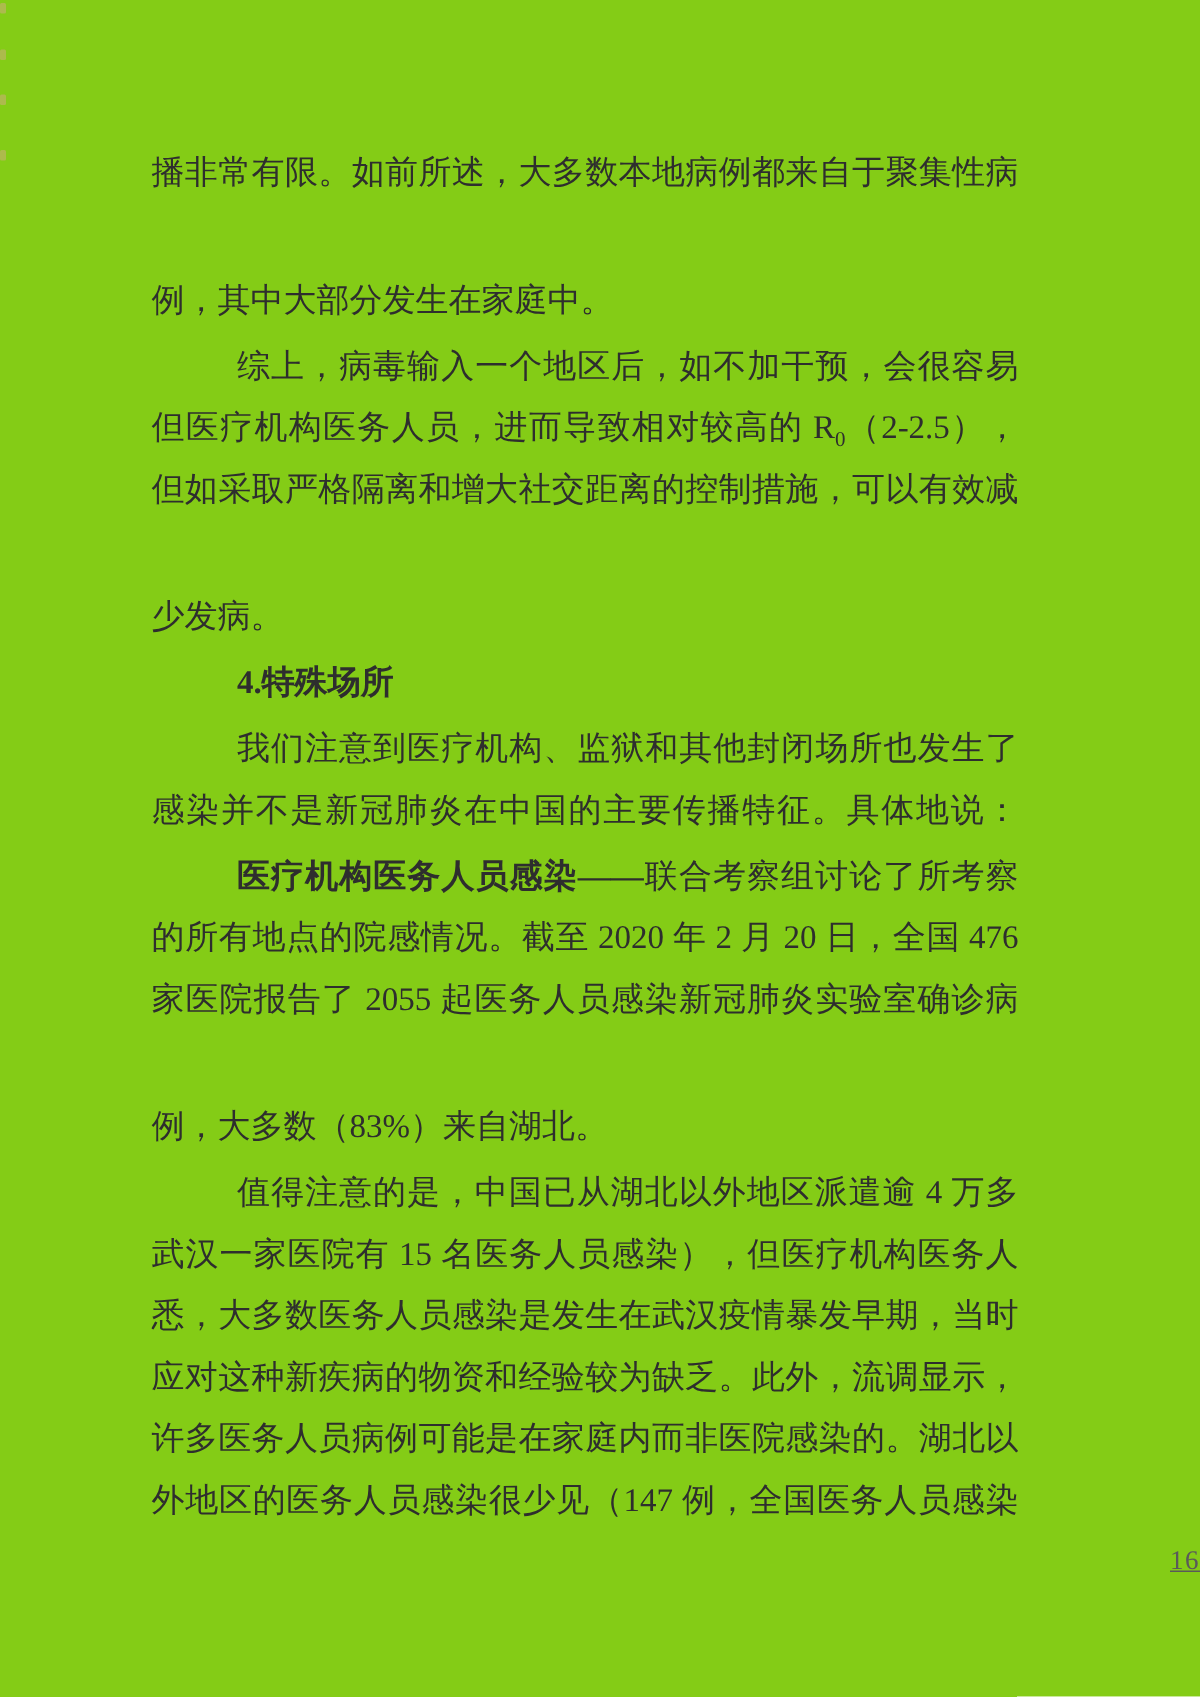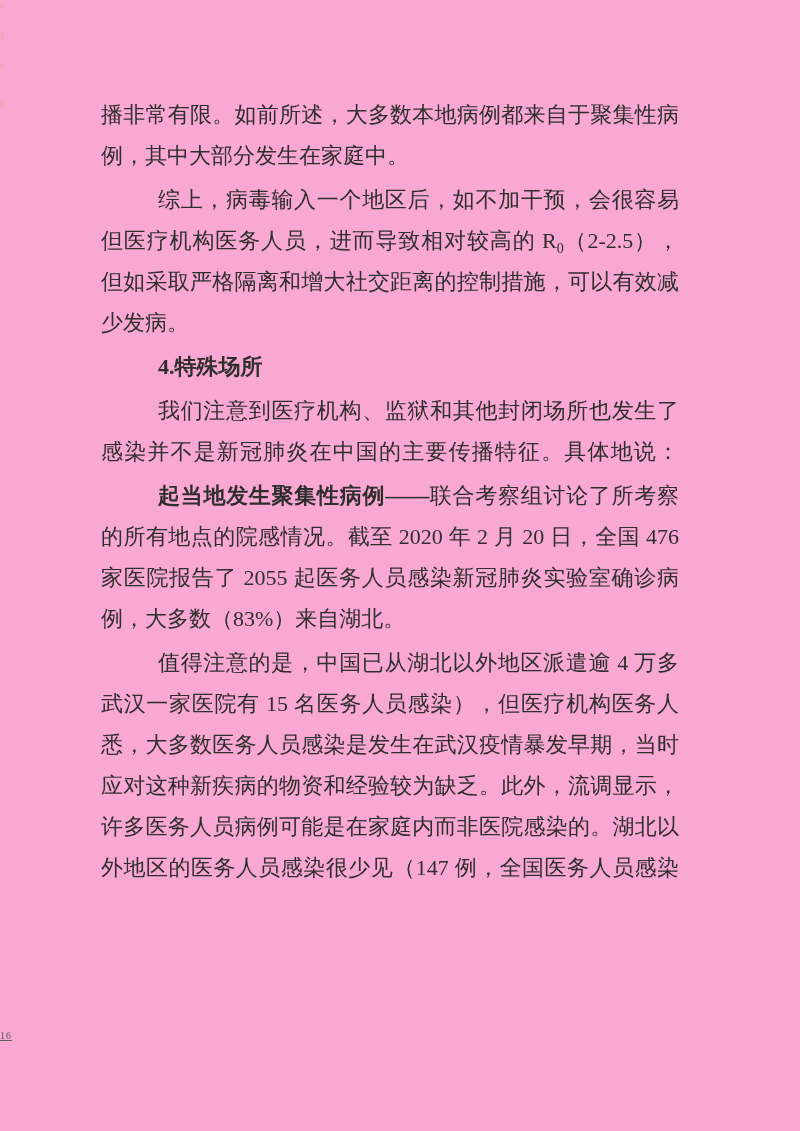--- a/index.html
+++ b/index.html
@@ -4,21 +4,21 @@
 <style>
   html, body {
     margin: 0;
     padding: 0;
     background: #ffffff;
   }
   .page {
     position: relative;
     width: 800px;
     height: 1131px;
-    background: #f9a8d4;
+    background: #84cc16;
     overflow: hidden;
     font-family: "Liberation Serif", "DejaVu Serif", serif;
     color: #2e2e2e;
   }
   .text-block {
     position: absolute;
     left: 101px;
     top: 94px;
     width: 578px;
     font-size: 22px;
@@ -27,42 +27,43 @@
   .line {
     height: 41px;
     line-height: 41px;
     text-align: justify;
     text-align-last: justify;
     overflow: hidden;
   }
   .line.short {
     text-align: right;
     text-align-last: left;
+    margin-top: 44px;
   }
   .line.ind { text-indent: 57px; }
   .b { font-weight: bold; }
   .heading {
     height: 41px;
     line-height: 41px;
     margin: 0 0 3px 0;
     font-weight: bold;
     text-indent: 57px;
   }
   .sub {
     font-size: 14px;
     position: relative;
     top: 5px;
   }
   .footer {
     position: absolute;
     top: 1030px;
     left: 0;
     width: 100%;
-    text-align: left;
-    font-size: 10px;
+    text-align: right;
+    font-size: 18px;
     color: #5a5a5a;
     letter-spacing: 1px;
     text-decoration: underline;
   }
   .edge-mark {
     position: absolute;
     left: 0;
     width: 4px;
     height: 7px;
     background: rgba(236, 160, 160, 0.4);
@@ -94,21 +95,21 @@
     </div>
 
     <div class="heading">4.特殊场所</div>
 
     <div class="para">
       <div class="line ind">我们注意到医疗机构、监狱和其他封闭场所也发生了疫</div>
       <div class="line">感染并不是新冠肺炎在中国的主要传播特征。具体地说：</div>
     </div>
 
     <div class="para">
-      <div class="line ind"><span class="b">起当地发生聚集性病例——</span><span>联合考察组讨论了所考察</span></div>
+      <div class="line ind"><span class="b">医疗机构医务人员感染——</span><span>联合考察组讨论了所考察</span></div>
       <div class="line">的所有地点的院感情况。截至 2020 年 2 月 20 日，全国 476</div>
       <div class="line">家医院报告了 2055 起医务人员感染新冠肺炎实验室确诊病</div>
       <div class="line short">例，大多数（83%）来自湖北。</div>
     </div>
 
     <div class="para">
       <div class="line ind">值得注意的是，中国已从湖北以外地区派遣逾 4 万多名</div>
       <div class="line">武汉一家医院有 15 名医务人员感染），但医疗机构医务人员</div>
       <div class="line">悉，大多数医务人员感染是发生在武汉疫情暴发早期，当时</div>
       <div class="line">应对这种新疾病的物资和经验较为缺乏。此外，流调显示，</div>

